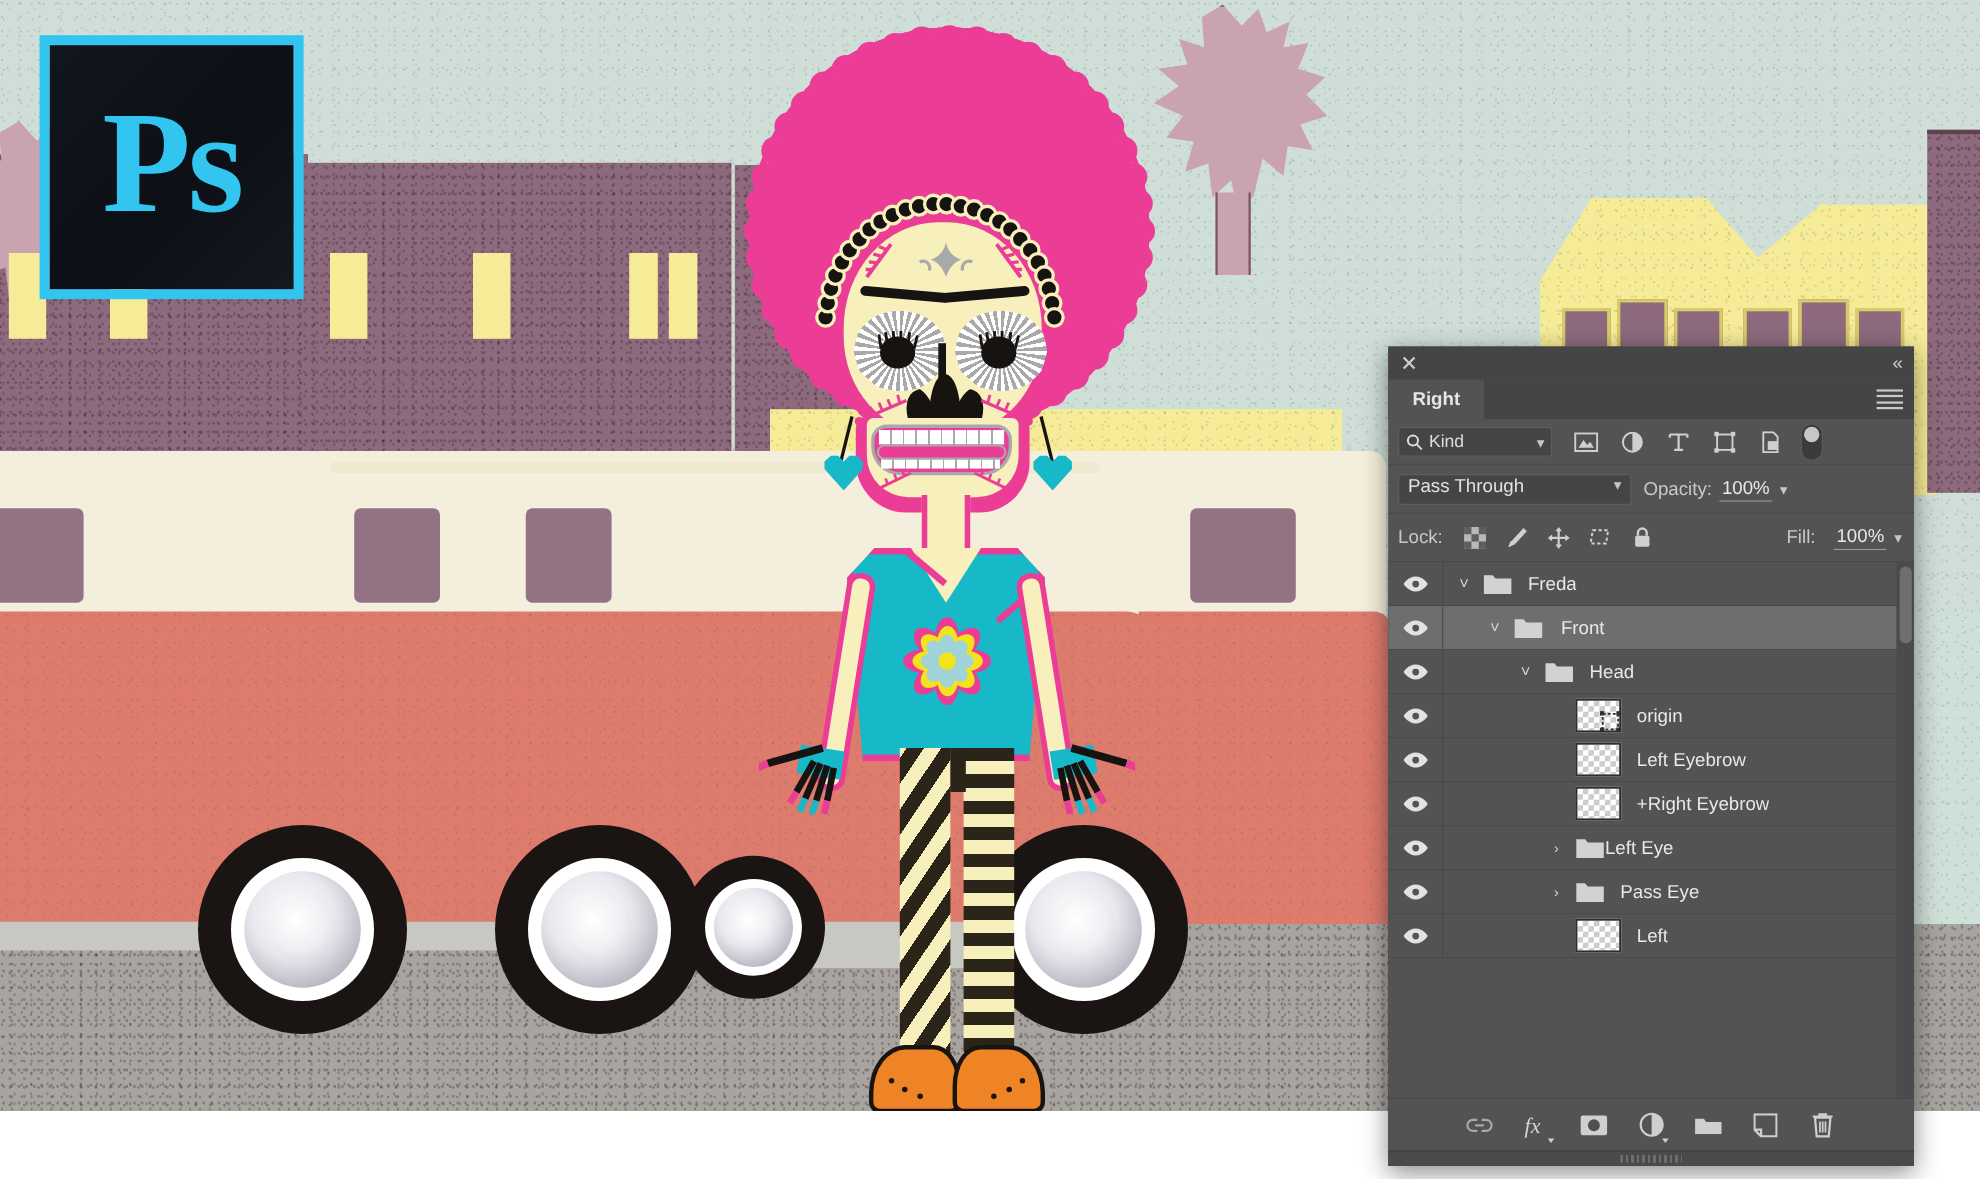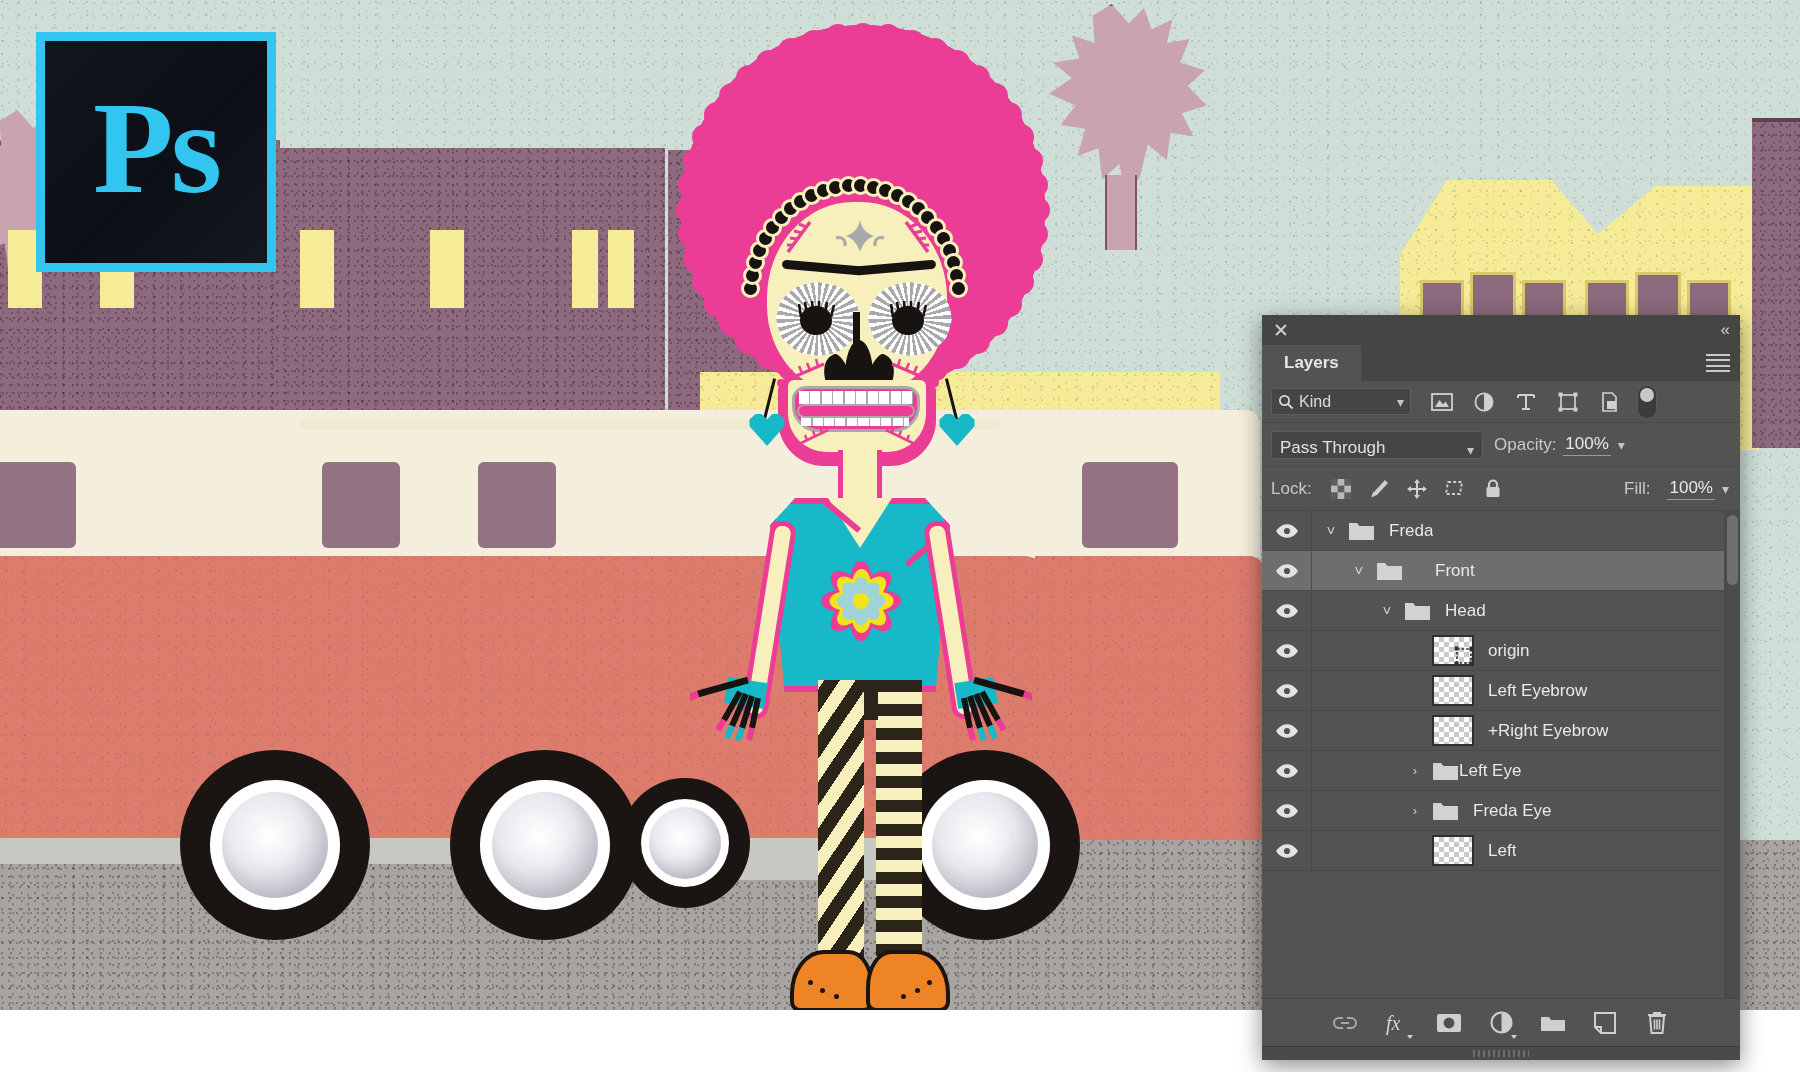--- a/index.html
+++ b/index.html
@@ -299,21 +299,21 @@
     content:""; position:absolute; left:2px; top:2px; width:14px; height:14px; border-radius:50%;
     background:#c7c7c7;
   }
 
   .row-blend {
     height:44px; display:flex; align-items:center; padding:0 9px;
     border-bottom:1px solid #4a4a4a; flex:none;
   }
   .blend-select {
     width:212px; height:28px; background:#454545; border:1px solid #5e5e5e; border-radius:3px;
-    display:flex; align-items:flex-end; padding:0 8px; cursor:pointer;
+    display:flex; align-items:flex-start; padding:0 8px; cursor:pointer;
   }
   .blend-select .lbl { flex:1; font-size:17px; color:#e2e2e2; }
   .opacity-wrap { display:flex; align-items:center; margin-left:11px; gap:7px; }
   .opacity-wrap .cap { font-size:17px; color:#c9c9c9; }
   .num-field {
     font-size:17px; color:#e8e8e8; border-bottom:1px solid #9a9a9a; padding:0 2px 1px 2px; cursor:text;
   }
   .chev { color:#c6c6c6; font-size:14px; }
 
   .row-lock {
@@ -707,21 +707,21 @@
 
   <div class="panel">
 
     <div class="panel-topbar">
       <div class="panel-close"></div>
       <div class="panel-collapse">«</div>
     </div>
 
     <div class="tabbar">
       <div class="tab">
-        <span>Layers</span>
+        <span>Right</span>
       </div>
       <div class="tabbar-menu">
         <i></i>
           <i></i>
           <i></i>
           <i></i>
       </div>
     </div>
 
     <div class="row-filter">
@@ -853,21 +853,21 @@
           </div>
           <div class="layer-main" style="padding-left: 36px;">
             <div class="disc" style="font-size: 15px;">
               <span>˅</span>
             </div>
             <span style="margin-left: 6px;">
               <svg class="folder-ico" width="27" height="21" viewBox="0 0 27 21">
                 <path d="M1 3 H9 L11.5 6 H26 V20 H1 Z" fill="#d2d2d2"></path>
               </svg>
             </span>
-            <span class="layer-name" style="margin-left: 32px;">Front</span>
+            <span class="layer-name" style="margin-left: 16px;">Front</span>
           </div>
         </div>
         <div class="layer-row">
           <div class="eye-cell">
             <svg width="24" height="16" viewBox="0 0 24 16">
               <path d="M12 1.2 C19 1.2 23 8 23 8 C23 8 19 14.8 12 14.8 C5 14.8 1 8 1 8 C1 8 5 1.2 12 1.2 Z" fill="#e2e2e2"></path>
               <circle cx="12" cy="8" r="3.1" fill="#535353"></circle>
             </svg>
           </div>
           <div class="layer-main" style="padding-left: 64px;">
@@ -957,21 +957,21 @@
           </div>
           <div class="layer-main" style="padding-left: 92px;">
             <div class="disc">
               <span>›</span>
             </div>
             <span style="margin-left: 6px;">
               <svg class="folder-ico" width="27" height="21" viewBox="0 0 27 21">
                 <path d="M1 3 H9 L11.5 6 H26 V20 H1 Z" fill="#d2d2d2"></path>
               </svg>
             </span>
-            <span class="layer-name" style="margin-left: 14px;">Freda Eye</span>
+            <span class="layer-name" style="margin-left: 14px;">Pass Eye</span>
           </div>
         </div>
         <div class="layer-row">
           <div class="eye-cell">
             <svg width="24" height="16" viewBox="0 0 24 16">
               <path d="M12 1.2 C19 1.2 23 8 23 8 C23 8 19 14.8 12 14.8 C5 14.8 1 8 1 8 C1 8 5 1.2 12 1.2 Z" fill="#e2e2e2"></path>
               <circle cx="12" cy="8" r="3.1" fill="#535353"></circle>
             </svg>
           </div>
           <div class="layer-main" style="padding-left: 92px;">

